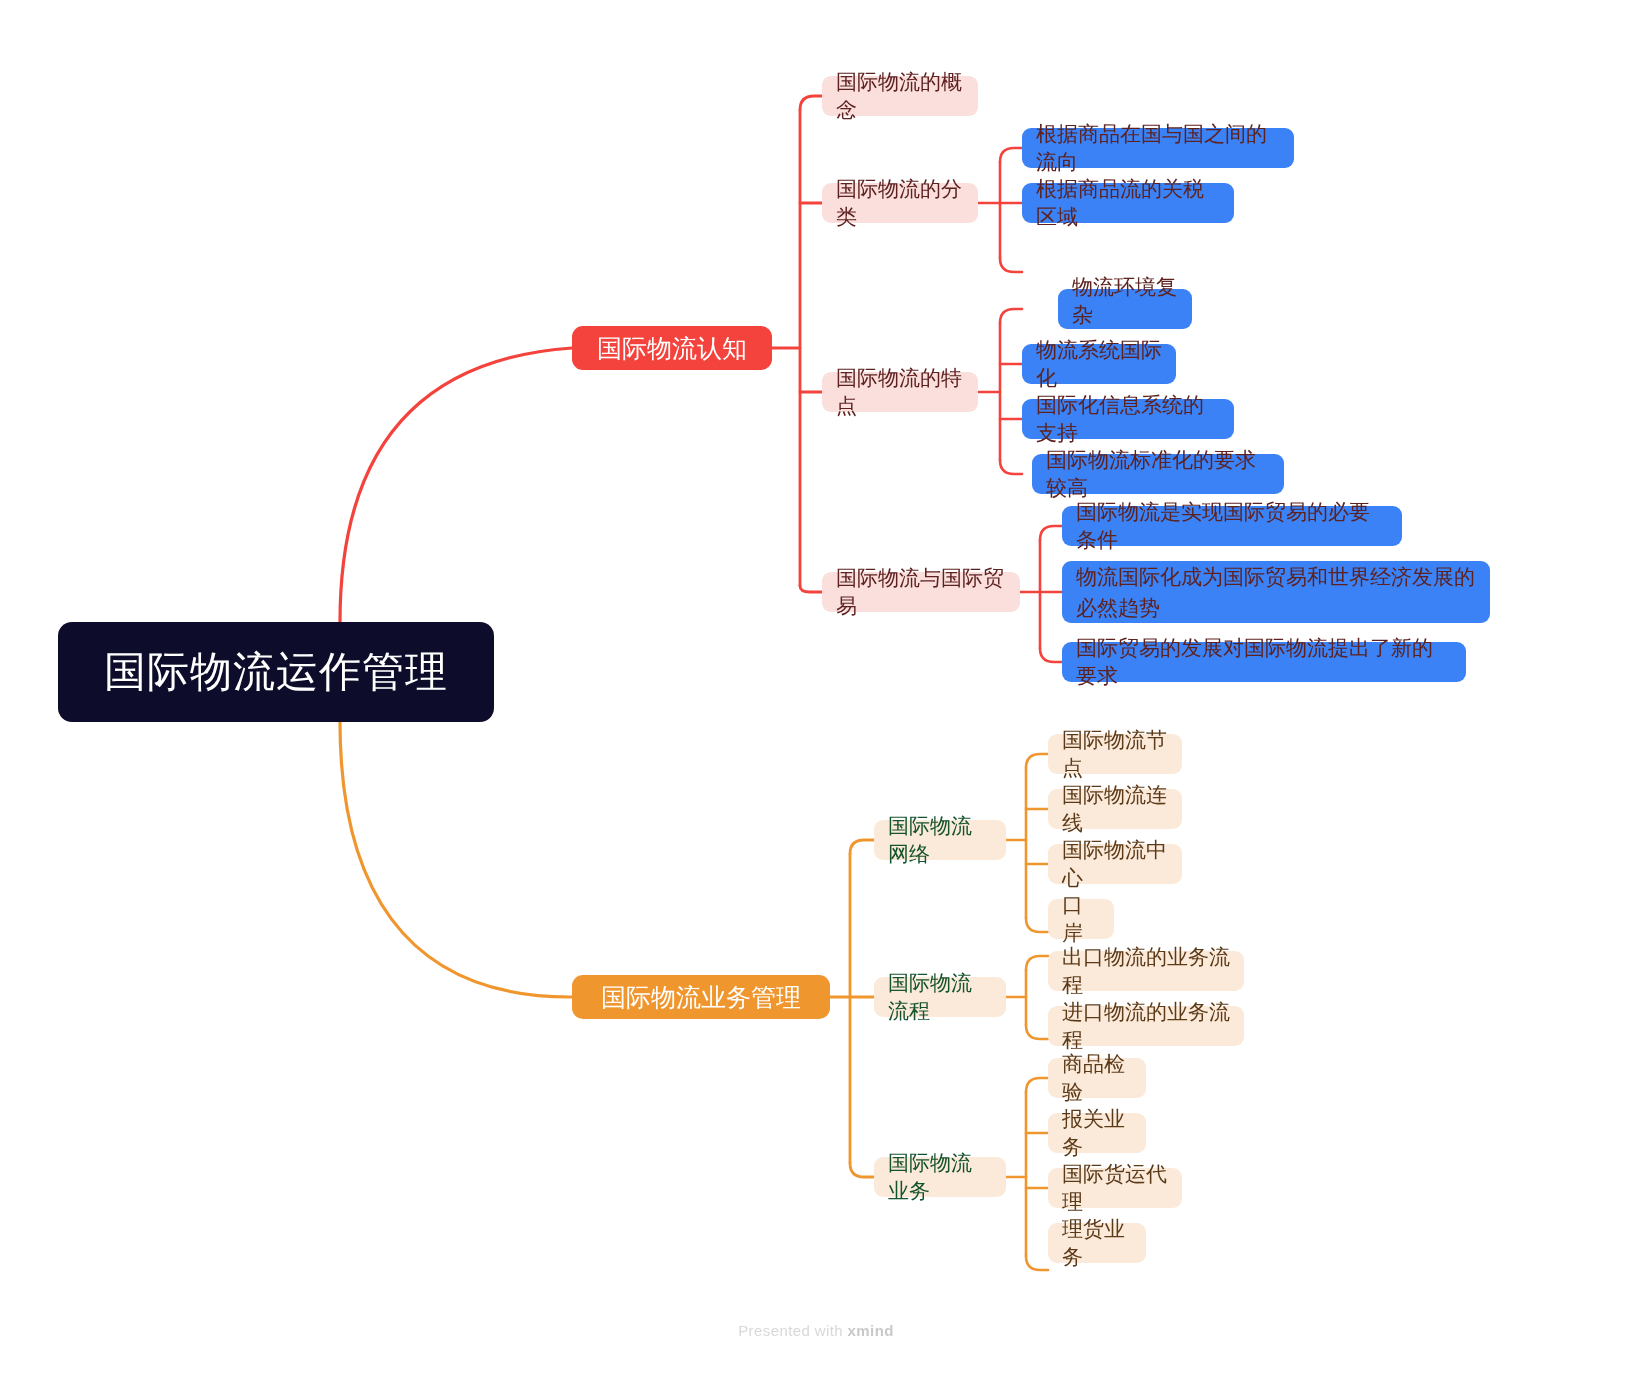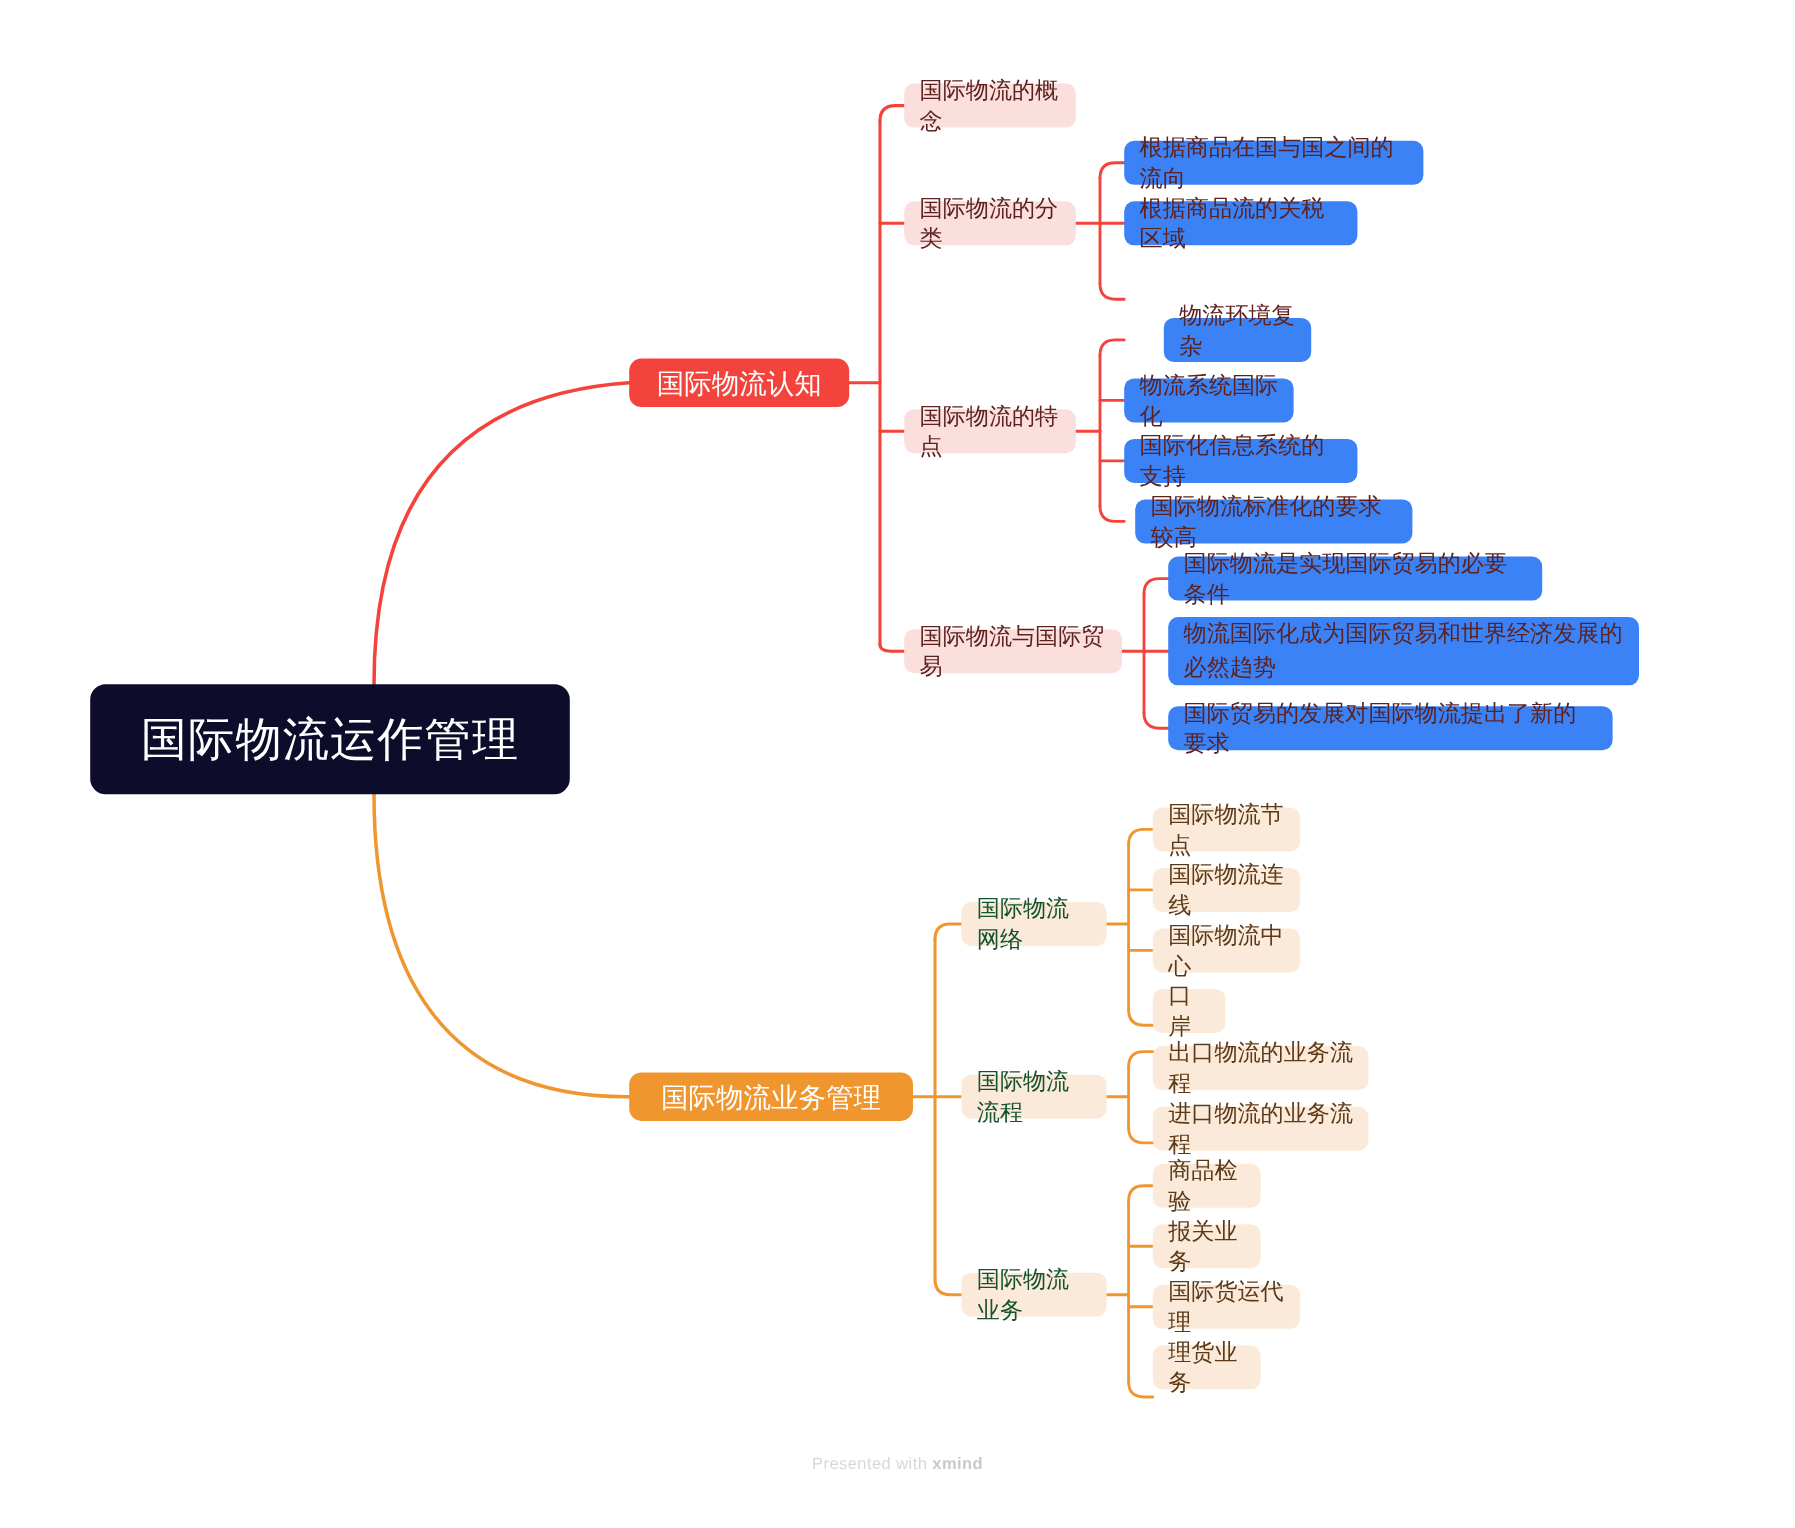--- a/index.html
+++ b/index.html
@@ -154,21 +154,21 @@
     <path d="M 1026 1025 Q 1026 1039 1040 1039 H 1048" fill="none" stroke="#f0962f" stroke-width="2.6" stroke-linecap="round"></path>
 
     <path d="M 1006 1177 H 1026" fill="none" stroke="#f0962f" stroke-width="2.6" stroke-linecap="round"></path>
     <path d="M 1026 1092 V 1256" fill="none" stroke="#f0962f" stroke-width="2.6" stroke-linecap="round"></path>
     <path d="M 1026 1092 Q 1026 1078 1040 1078 H 1048" fill="none" stroke="#f0962f" stroke-width="2.6" stroke-linecap="round"></path>
     <path d="M 1026 1133 H 1048" fill="none" stroke="#f0962f" stroke-width="2.6" stroke-linecap="round"></path>
     <path d="M 1026 1188 H 1048" fill="none" stroke="#f0962f" stroke-width="2.6" stroke-linecap="round"></path>
     <path d="M 1026 1256 Q 1026 1270 1040 1270 H 1048" fill="none" stroke="#f0962f" stroke-width="2.6" stroke-linecap="round"></path>
   </svg>
 
-  <div class="node root" style="left:82px; top:622px; width:436px; height:100px; justify-content:center;">
+  <div class="node root" style="left:58px; top:622px; width:436px; height:100px; justify-content:center;">
     <span>国际物流运作管理</span>
   </div>
 
   <div class="node l1 red" style="left:572px; top:326px; width:200px; height:44px; justify-content:center;">
     <span>国际物流认知</span>
   </div>
 
   <div class="node l2 red" style="left:822px; top:76px; width:156px; height:40px;">
     <span>国际物流的概念</span>
   </div>

